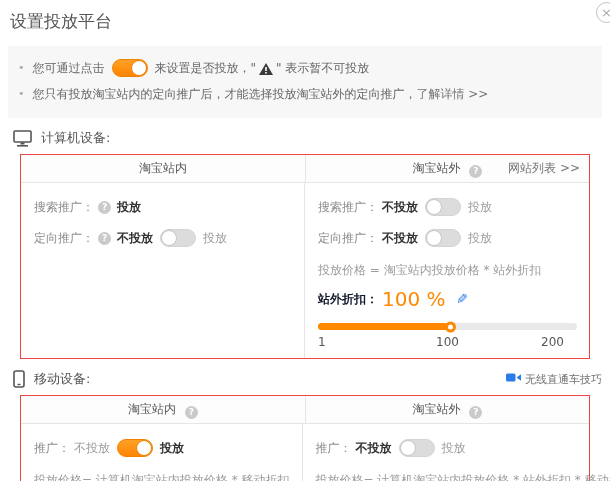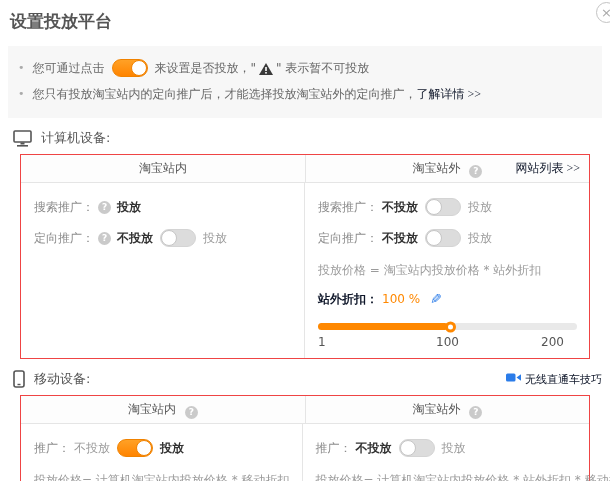--- a/index.html
+++ b/index.html
@@ -16,32 +16,32 @@
   
   .close-btn {
     position: absolute; top: 2px; right: -7px;
     width: 21px; height: 21px;
     border: 1px solid #c3c3c3; border-radius: 50%;
     color: #a9a9a9; font-size: 13px; line-height: 19px; text-align: center;
     cursor: pointer; background: #fff;
   }
   .title {
     margin: 0; padding: 10px 0 0 10px;
-    font-size: 17px; font-weight: 700; color: #555;
+    font-size: 17px; font-weight: 400; color: #555;
   }
   
   .notice {
     margin: 13px 8px 0 8px;
     background: #f7f7f7;
     padding: 8px 14px 10px 10px;
     color: #666;
   }
   .notice-line { display: flex; align-items: center; line-height: 24px; margin: 2px 0; white-space: nowrap; }
   .bullet { color: #aaa; margin-right: 8px; font-size: 11px; }
-  .link { color: #0f172a; cursor: pointer; text-decoration: none; font-family: Liberation Serif, serif; }
+  .link { color: #737373; cursor: pointer; text-decoration: none; }
   .warn-icon { display: inline-flex; margin: 0 3px; position: relative; top: 1px; }
   
   .toggle {
     display: inline-block; position: relative;
     width: 36px; height: 18px; border-radius: 10px;
     margin: 0 7px; cursor: pointer; flex: none;
   }
   .toggle.on  { background: linear-gradient(#ffa126, #ff8400); border: 1px solid #f08200; }
   .toggle.off { background: #dcdcdc; border: 1px solid #d4d4d4; }
   .toggle .knob {
@@ -75,21 +75,21 @@
   .val-off { color: #9b9b9b; }
   .val-plain { color: #9b9b9b; }
   .help-icon {
     display: inline-block; width: 13px; height: 13px; border-radius: 50%;
     background: #cacaca; color: #fff; font-size: 9px; font-weight: bold;
     text-align: center; line-height: 13px; margin-right: 6px; cursor: pointer; flex: none;
   }
   .formula { color: #9b9b9b; margin-top: 13px; white-space: nowrap; }
   .discount-line { display: flex; align-items: center; margin-top: 8px; height: 24px; }
   .discount-lbl { color: #0f172a; font-weight: bold; }
-  .discount-val { color: #ff8800; font-size: 12px; margin: 0 4px 0 4px; }
+  .discount-val { color: #ff8800; font-size: 20px; margin: 0 4px 0 4px; }
   .edit-icon { color: #2b7ce9; font-size: 14px; margin-left: 6px; transform: scaleX(-1); display:inline-block; cursor: pointer; }
   
   .slider { margin-top: 12px; }
   .slider-track { position: relative; height: 7px; border-radius: 4px; background: #e9e9e9; cursor: pointer; }
   .slider-fill { position: absolute; left: 0; top: 0; height: 100%; border-radius: 4px; background: #ff8800; }
   .slider-thumb {
     position: absolute; right: -8px; top: 50%; transform: translateY(-50%);
     width: 11px; height: 11px; background: #fff;
     border: 3px solid #ff8800; border-radius: 50%; cursor: grab;
   }

